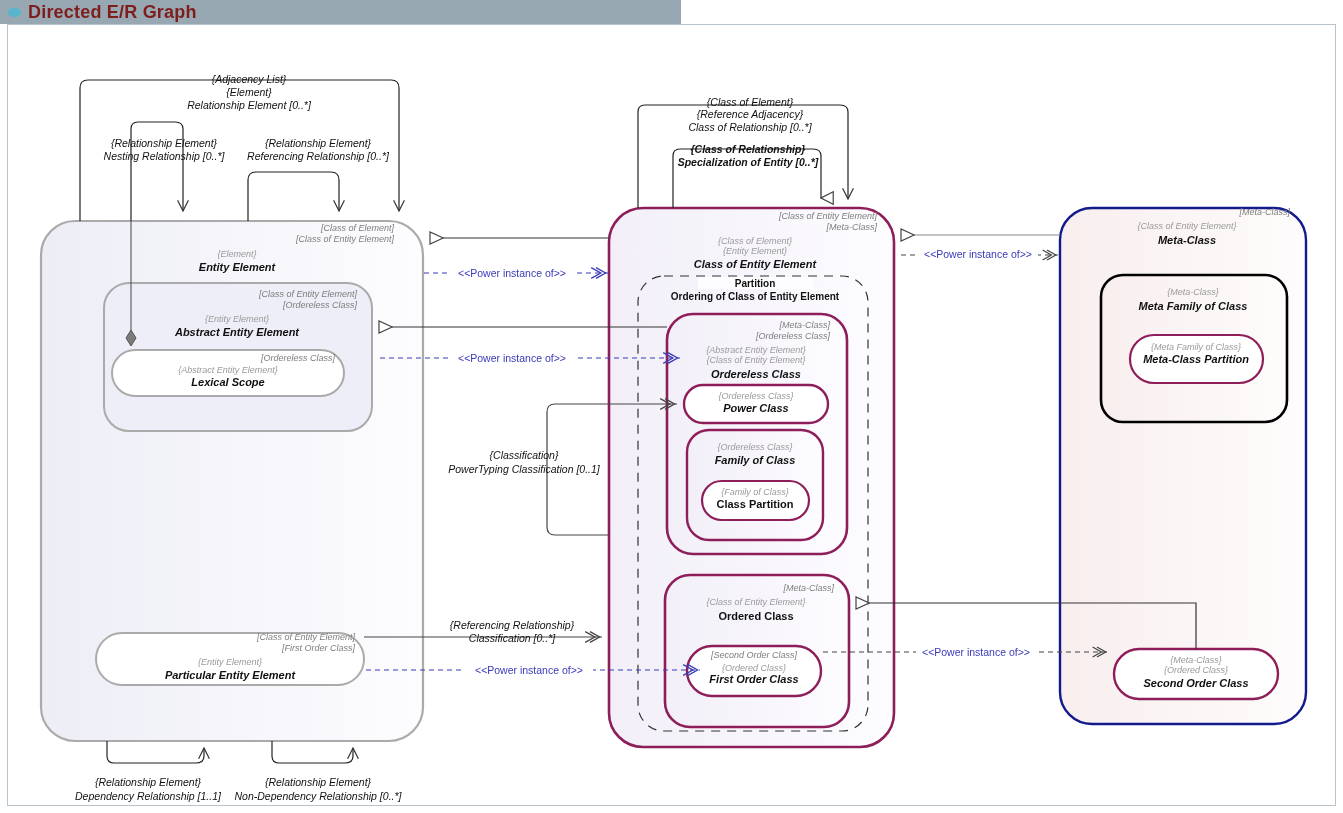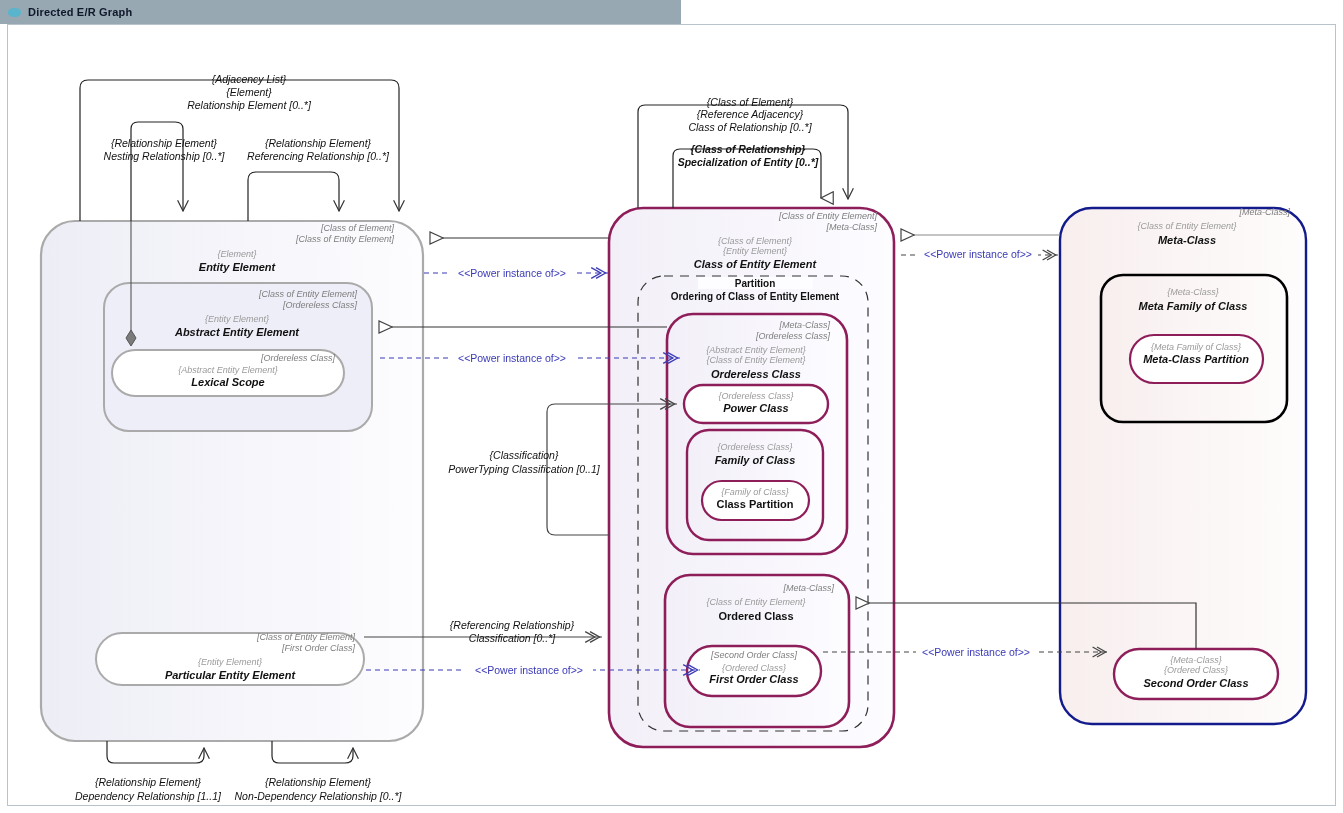--- a/index.html
+++ b/index.html
@@ -1,21 +1,21 @@
 <!DOCTYPE html>
 <html><head>
 <meta charset="utf-8">
 <style>
   html,body{margin:0;padding:0;background:#ffffff;}
   body{width:1343px;height:813px;font-family:"Liberation Sans",sans-serif;}
   #root{position:relative;width:1343px;height:813px;overflow:hidden;background:#ffffff;}
   #titlebar{position:absolute;left:0;top:0;width:681px;height:24px;background:#97a8b2;
             display:flex;align-items:center;gap:7px;padding-left:8px;box-sizing:border-box;}
   #titlebar .tab-icon{width:13px;height:9px;background:#5ab4cc;border-radius:6px/4px;display:block;}
-  #titlebar .tab-label{font-size:11px;font-weight:bold;color:#0f172a;letter-spacing:.2px;
+  #titlebar .tab-label{font-size:18px;font-weight:bold;color:#7f1d1d;letter-spacing:.2px;
             font-family:"Liberation Sans",sans-serif;white-space:nowrap;}
   #canvas{position:absolute;left:7px;top:24px;width:1329px;height:782px;background:#ffffff;
           border:1px solid #b9c3cb;box-sizing:border-box;}
   svg{position:absolute;left:0;top:0;}
   text{font-family:"Liberation Sans",sans-serif;}
   .t-name{font-size:11px;font-weight:bold;font-style:italic;fill:#111111;}
   .t-name-up{font-size:11px;font-weight:bold;fill:#111111;}
   .t-super{font-size:9px;font-style:italic;fill:#9a9a9a;}
   .t-brack{font-size:9px;font-style:italic;fill:#7d7d7d;}
   .t-edge{font-size:10.5px;font-style:italic;fill:#111111;}

